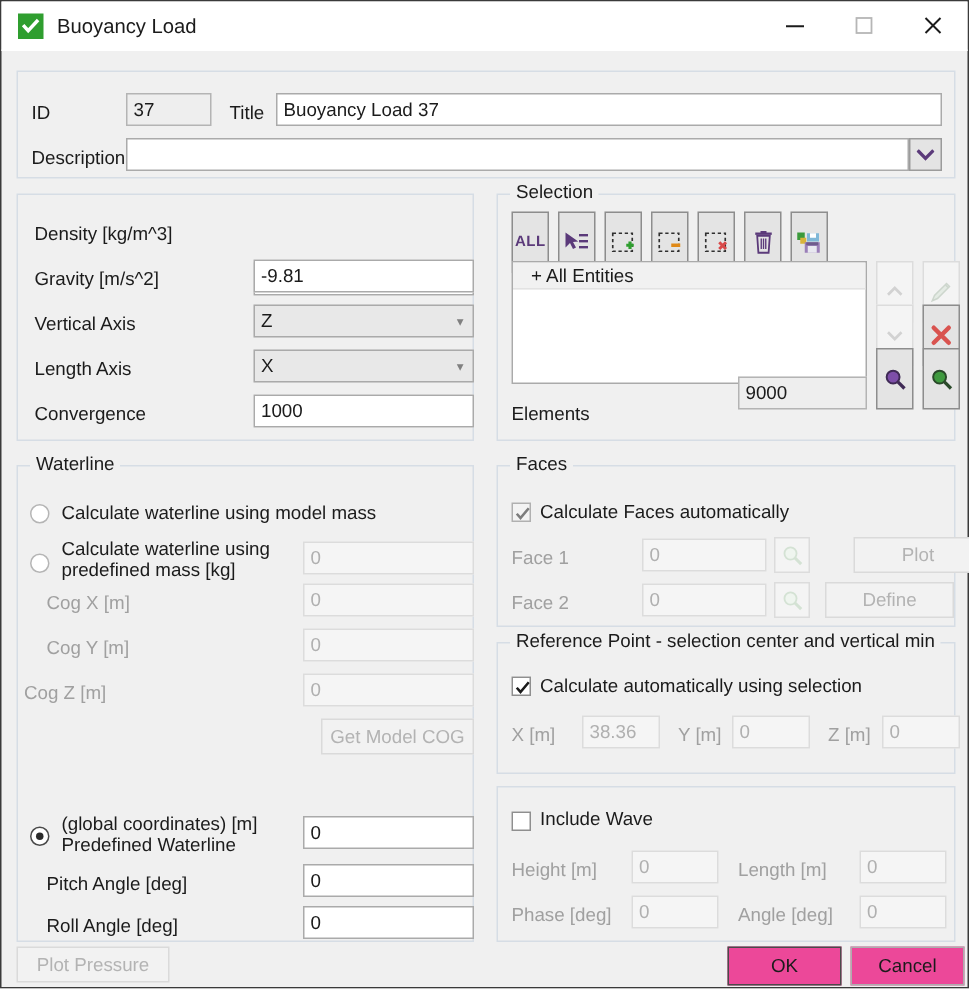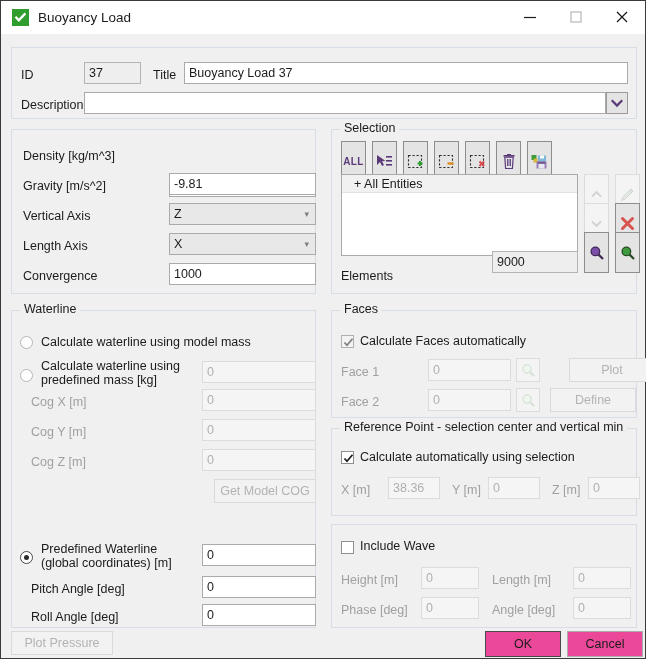--- a/index.html
+++ b/index.html
@@ -281,31 +281,31 @@
         <div>predefined mass [kg]</div>
       </div>
       <div class="tf dis" style="left:190px;top:50px;width:114px;height:22px;">0</div>
 
       <div class="lbl dim" style="left:19px;top:84px;">Cog X [m]</div>
       <div class="tf dis" style="left:190px;top:78px;width:114px;height:22px;">0</div>
 
       <div class="lbl dim" style="left:19px;top:114px;">Cog Y [m]</div>
       <div class="tf dis" style="left:190px;top:108px;width:114px;height:22px;">0</div>
 
-      <div class="lbl dim" style="left:19px;top:144px;">Cog Z [m]</div>
+      <div class="lbl dim" style="left:4px;top:144px;">Cog Z [m]</div>
       <div class="tf dis" style="left:190px;top:138px;width:114px;height:22px;">0</div>
 
       <div class="btn dis" style="left:202px;top:168px;width:102px;height:24px;">Get Model COG</div>
 
       <div class="rb on" style="left:8px;top:240px;">
           <span class="dot"></span>
         </div>
       <div class="lbl two" style="left:29px;top:231px;">
+        <div>(global coordinates) [m]</div>
         <div>Predefined Waterline</div>
-        <div>(global coordinates) [m]</div>
       </div>
       <div class="tf" style="left:190px;top:233px;width:114px;height:22px;">0</div>
 
       <div class="lbl" style="left:19px;top:271px;">Pitch Angle [deg]</div>
       <div class="tf" style="left:190px;top:265px;width:114px;height:22px;">0</div>
 
       <div class="lbl" style="left:19px;top:299px;">Roll Angle [deg]</div>
       <div class="tf" style="left:190px;top:293px;width:114px;height:22px;">0</div>
     </div>
 

